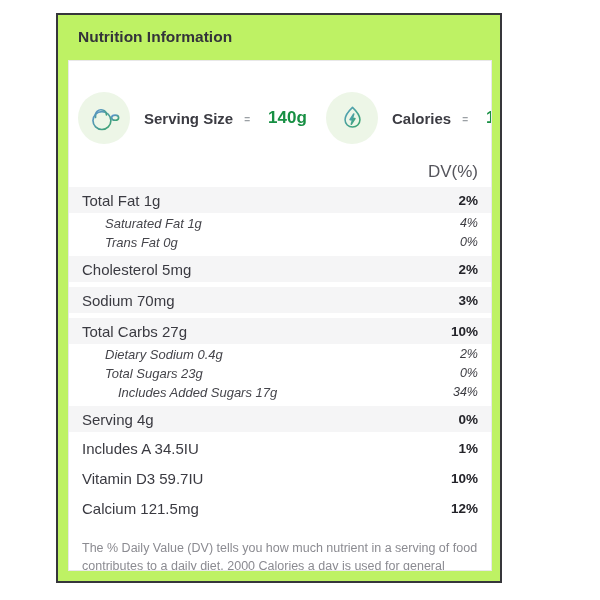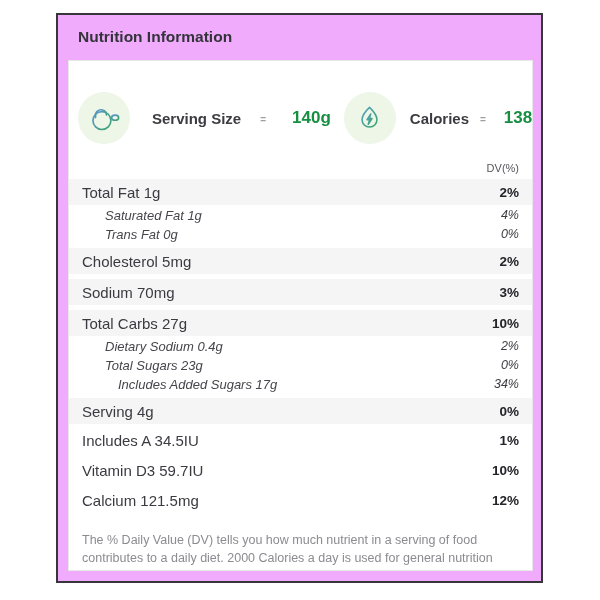--- a/index.html
+++ b/index.html
@@ -1,41 +1,41 @@
 <!DOCTYPE html>
 <html><head>
 <meta charset="utf-8">
 <style>
   html,body{margin:0;padding:0;width:600px;height:600px;background:#ffffff;
     font-family:"Liberation Sans", sans-serif;}
   *{box-sizing:border-box;}
 
-  .card{position:absolute;left:56px;top:13px;width:487px;height:570px;
-    background:#f0abfc;border:2px solid #36363b;}
+  .card{position:absolute;left:56px;top:13px;width:446px;height:570px;
+    background:#bef264;border:2px solid #36363b;}
 
   .card-title{margin:13px 0 0 20px;font-size:15.5px;font-weight:700;color:#33333a;}
 
   .inner{position:absolute;left:10px;right:8px;top:45px;bottom:10px;
     border:1px solid #e8e8e8;background:#ffffff;overflow:hidden;}
 
   
   .summary{display:flex;align-items:center;margin-top:26px;}
   .summary-group{display:flex;align-items:center;}
-  .group-serving{flex:0 0 244px;padding-left:9px;gap:8px;}
+  .group-serving{flex:0 0 244px;padding-left:9px;}
   .group-calories{flex:1;padding-left:13px;align-items:center;}
   .v-divider{width:1px;align-self:center;height:62px;background:#e0e0e0;}
   .icon-badge{width:52px;height:52px;border-radius:50%;background:#edf6e7;
     display:flex;align-items:center;justify-content:center;flex:0 0 auto;}
   .badge-label{font-size:15px;font-weight:700;color:#3b3b42;margin-left:14px;white-space:nowrap;}
   .badge-eq{font-size:10px;font-weight:700;color:#9ba0a5;margin-left:11px;margin-top:3px;}
   .badge-value{font-size:17px;font-weight:700;color:#178f43;margin-left:18px;white-space:nowrap;}
 
   
   .dv-header{margin-top:13px;margin-bottom:4px;text-align:right;
-    padding-right:13px;font-size:11px;color:#55555c;}
+    padding-right:13px;font-size:17px;color:#55555c;}
   .row{display:flex;justify-content:space-between;align-items:center;gap:29px;}
   .row-label{white-space:nowrap;}
   .row-main{background:#f5f5f6;padding:4.5px 13px;margin-top:5px;}
   .row-main .row-label{font-size:15px;color:#3a3a41;}
   .row-main .row-dv{font-size:13.5px;font-weight:700;color:#232329;}
   .row-sub{background:#ffffff;padding:1.5px 13px 1.5px 36px;margin-top:1px;font-style:italic;}
   .row-sub .row-label{font-size:13px;color:#45454b;}
   .row-sub .row-dv{font-size:12.5px;color:#3c3c42;}
   .row-sub2{padding-left:49px;}
   .row-plain{background:#ffffff;padding:5px 13px;margin-top:3px;}

